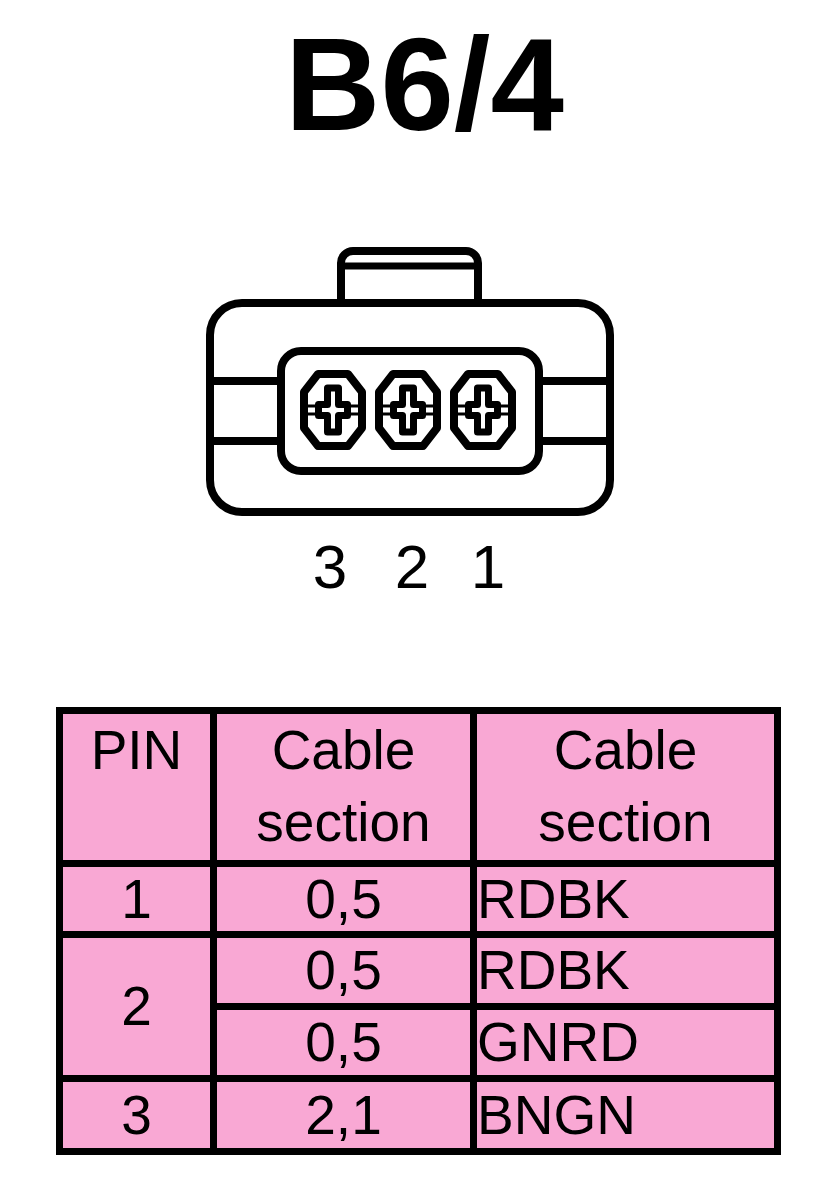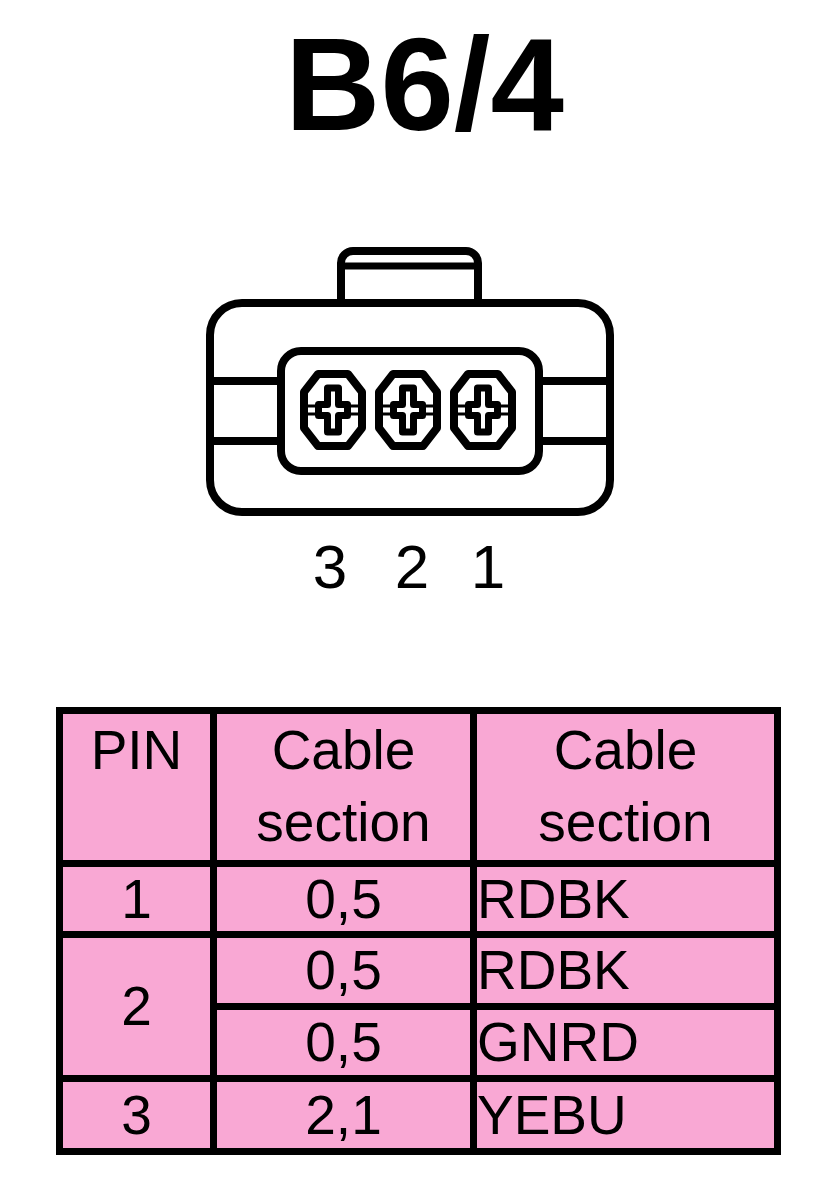--- a/index.html
+++ b/index.html
@@ -144,18 +144,18 @@
         <td class="c-cross">0,5</td>
         <td class="c-color">RDBK</td>
       </tr>
       <tr class="r3">
         <td class="c-cross">0,5</td>
         <td class="c-color">GNRD</td>
       </tr>
       <tr class="r4">
         <td class="c-pin">3</td>
         <td class="c-cross">2,1</td>
-        <td class="c-color">YEBU</td>
+        <td class="c-color">BNGN</td>
       </tr>
     </tbody>
   </table>
 
 </div>
 
 </body></html>

